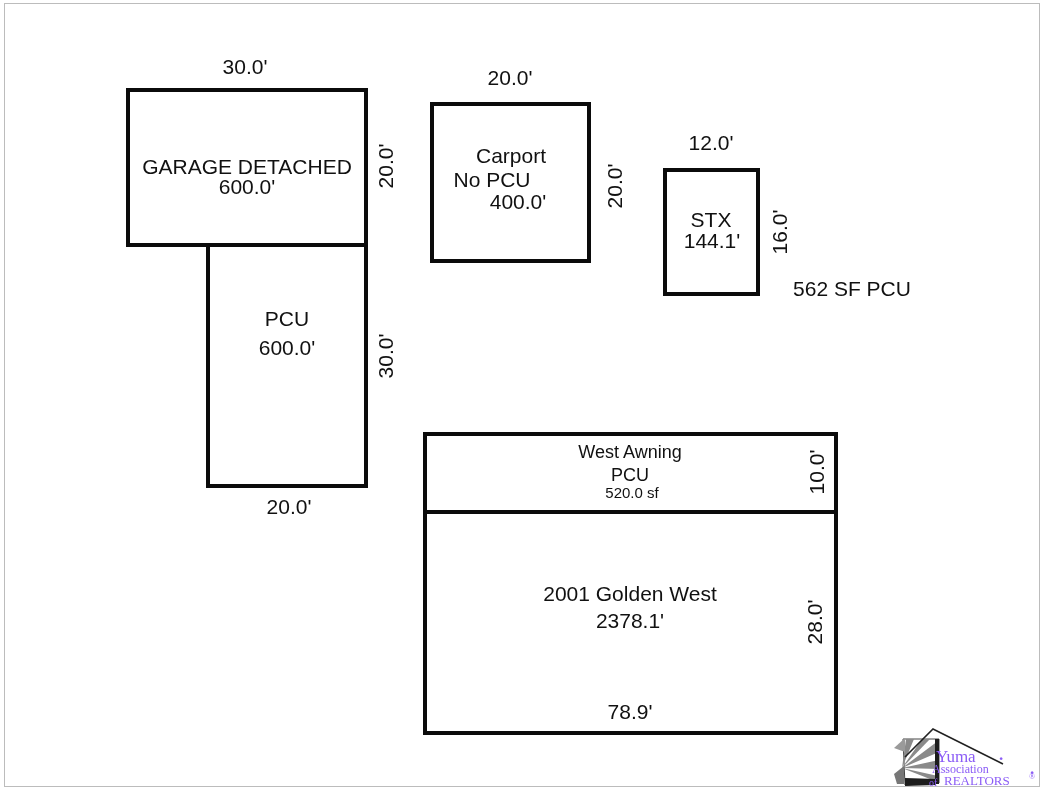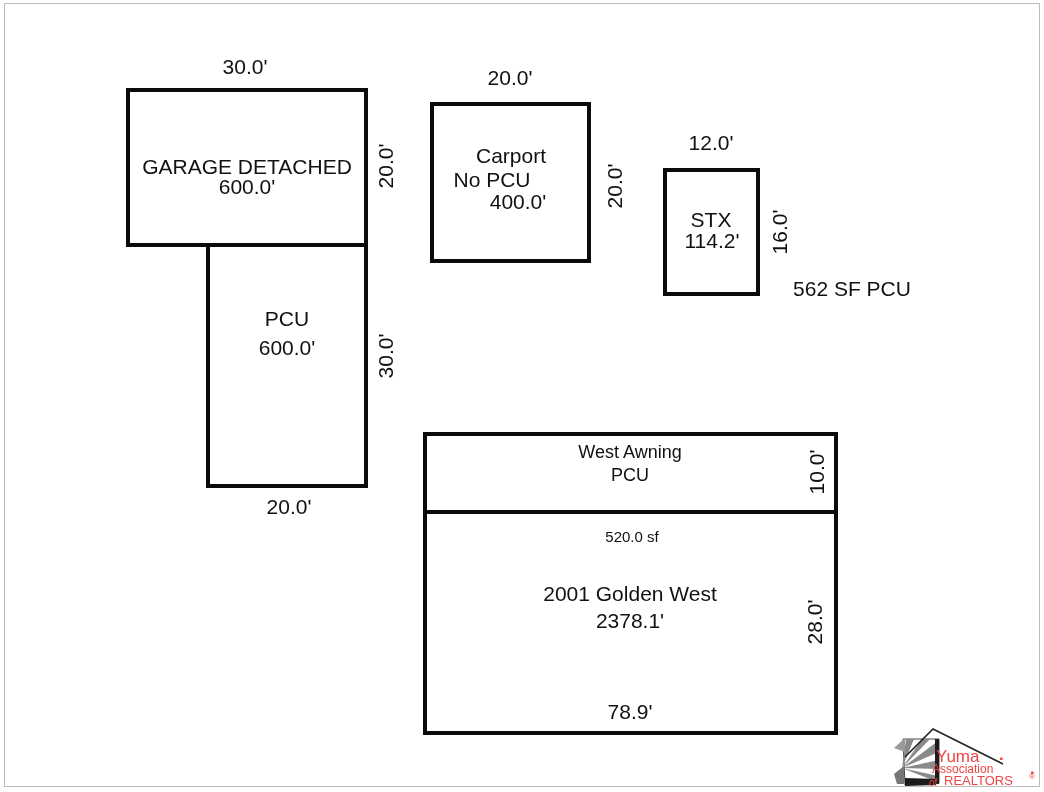--- a/index.html
+++ b/index.html
@@ -41,22 +41,22 @@
     line-height: 1;
   }
   .hlabel { transform: translate(-50%, -50%); }
   .vlabel { transform: translate(-50%, -50%) rotate(-90deg); }
   .sm  { font-size: 18px; }
   .xs  { font-size: 15px; }
   
   .logo {
     position: absolute;
     left: 893px; top: 724px; width: 151px; height: 68px;
-    font-family: Liberation Sans, sans-serif;
-    color: #ef4444;
+    font-family: Liberation Serif, serif;
+    color: #8b5cf6;
   }
   .logo svg { position: absolute; left: 0; top: 0; }
   .logo-line { position: absolute; white-space: nowrap; line-height: 1; }
   .logo-yuma        { left: 43px; top: 24px; font-size: 17px; }
   .logo-dot1        { left: 106px; top: 22px; font-size: 17px; font-weight: bold; }
   .logo-association { left: 39px; top: 39px; font-size: 12px; }
   .logo-dot2        { left: 137px; top: 36px; font-size: 17px; font-weight: bold; }
   .logo-of          { left: 36px; top: 54px; font-size: 10px; }
   .logo-realtors    { left: 51px; top: 50px; font-size: 13px; }
   .logo-reg         { left: 136px; top: 49px; font-size: 8px; }
@@ -81,31 +81,31 @@
 <div class="rect carport"></div>
 <span class="hlabel" style="left:510px; top:77px;">20.0'</span>
 <span class="hlabel" style="left:511px; top:155px;">Carport</span>
 <span class="hlabel" style="left:492px; top:179px;">No PCU</span>
 <span class="hlabel" style="left:518px; top:201px;">400.0'</span>
 <span class="vlabel" style="left:614px; top:186px;">20.0'</span>
 
 <div class="rect stx"></div>
 <span class="hlabel" style="left:711px; top:142px;">12.0'</span>
 <span class="hlabel" style="left:711px; top:219px;">STX</span>
-<span class="hlabel" style="left:712px; top:240px;">114.2'</span>
+<span class="hlabel" style="left:712px; top:240px;">144.1'</span>
 <span class="vlabel" style="left:779px; top:232px;">16.0'</span>
 
 <span class="hlabel" style="left:852px; top:288px;">562 SF PCU</span>
 
 <div class="rect house">
   <div class="divider"></div>
 </div>
 <span class="hlabel sm" style="left:630px; top:452px;">West Awning</span>
 <span class="hlabel sm" style="left:630px; top:475px;">PCU</span>
-<span class="hlabel xs" style="left:632px; top:492px;margin-top:44px;">520.0 sf</span>
+<span class="hlabel xs" style="left:632px; top:492px;">520.0 sf</span>
 <span class="vlabel" style="left:816px; top:472px;">10.0'</span>
 
 <span class="hlabel" style="left:630px; top:593px;">2001 Golden West</span>
 <span class="hlabel" style="left:630px; top:620px;">2378.1'</span>
 <span class="vlabel" style="left:814px; top:622px;">28.0'</span>
 <span class="hlabel" style="left:630px; top:711px;">78.9'</span>
 
 <div class="logo">
   <svg width="151" height="68" viewBox="0 0 151 68">
 

